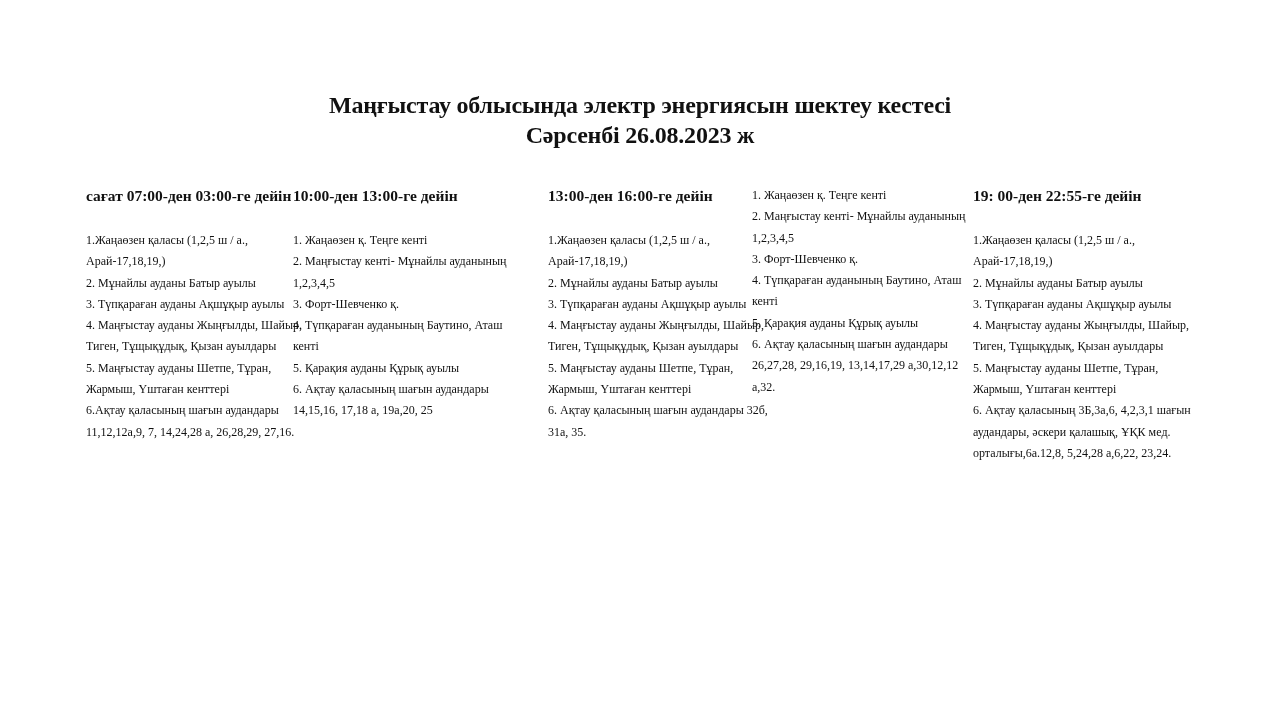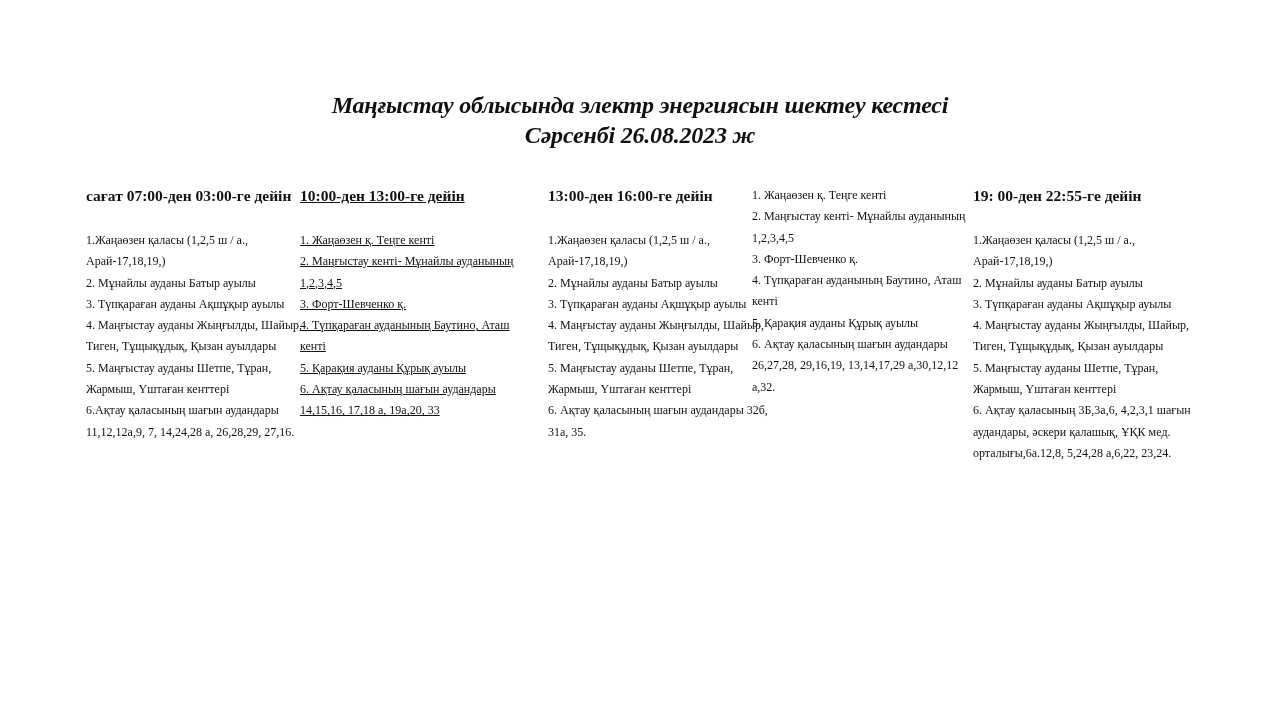--- a/index.html
+++ b/index.html
@@ -1,39 +1,39 @@
 <!DOCTYPE html>
 <html><head>
 <meta charset="utf-8">
 <style>
   html, body { margin: 0; padding: 0; }
   body {
     width: 1280px; height: 720px; background: #ffffff; overflow: hidden;
     font-family: "Liberation Serif", serif; color: #111111; position: relative;
   }
   .title-block {
-    position: absolute; left: 0; top: 90px; width: 1280px; text-align: center; font-style: italic;
+    position: absolute; left: 0; top: 90px; width: 1280px; text-align: center;
   }
   .title {
     font-weight: bold; font-size: 24px; line-height: 30px; margin: 0;
     letter-spacing: -0.2px;
   }
   .col {
     position: absolute; top: 185px;
   }
   .col-header {
     font-weight: bold; font-size: 15.5px; line-height: 21px; height: 45px;
     margin: 0;
   }
   .col-items { margin: 0; padding: 0; list-style: none; }
   .col-items li {
     font-size: 12px; line-height: 21.3px; margin: 0; padding: 0;
   }
   #c1 { left: 86px; width: 222px; }
-  #c2 { left: 300px; width: 222px; text-decoration: underline; }
+  #c2 { left: 293px; width: 222px; }
   #c3 { left: 548px; width: 222px; }
   #c4 { left: 752px; width: 220px; }
   #c5 { left: 973px; width: 222px; }
 </style>
 </head>
 <body>
 
 <div class="title-block">
   <p class="title">Маңғыстау облысында электр энергиясын шектеу кестесі</p>
   <p class="title">Сәрсенбі 26.08.2023 ж</p>
@@ -52,21 +52,21 @@
 </div>
 
 <div class="col" id="c2">
   <p class="col-header">10:00-ден 13:00-ге дейін</p>
   <ul class="col-items">
     <li>1. Жаңаөзен қ. Теңге кенті</li>
     <li>2. Маңғыстау кенті- Мұнайлы ауданының 1,2,3,4,5</li>
     <li>3. Форт-Шевченко қ.</li>
     <li>4. Түпқараған ауданының Баутино, Аташ кенті</li>
     <li>5. Қарақия ауданы Құрық ауылы</li>
-    <li>6. Ақтау қаласының шағын аудандары 14,15,16, 17,18 а, 19а,20, 33</li>
+    <li>6. Ақтау қаласының шағын аудандары 14,15,16, 17,18 а, 19а,20, 25</li>
   </ul>
 </div>
 
 <div class="col" id="c3">
   <p class="col-header">13:00-ден 16:00-ге дейін</p>
   <ul class="col-items">
     <li>1.Жаңаөзен қаласы (1,2,5 ш / а., Арай-17,18,19,)</li>
     <li>2. Мұнайлы ауданы Батыр ауылы</li>
     <li>3. Түпқараған ауданы Ақшұқыр ауылы</li>
     <li>4. Маңғыстау ауданы Жыңғылды, Шайыр, Тиген, Тұщықұдық, Қызан ауылдары</li>

